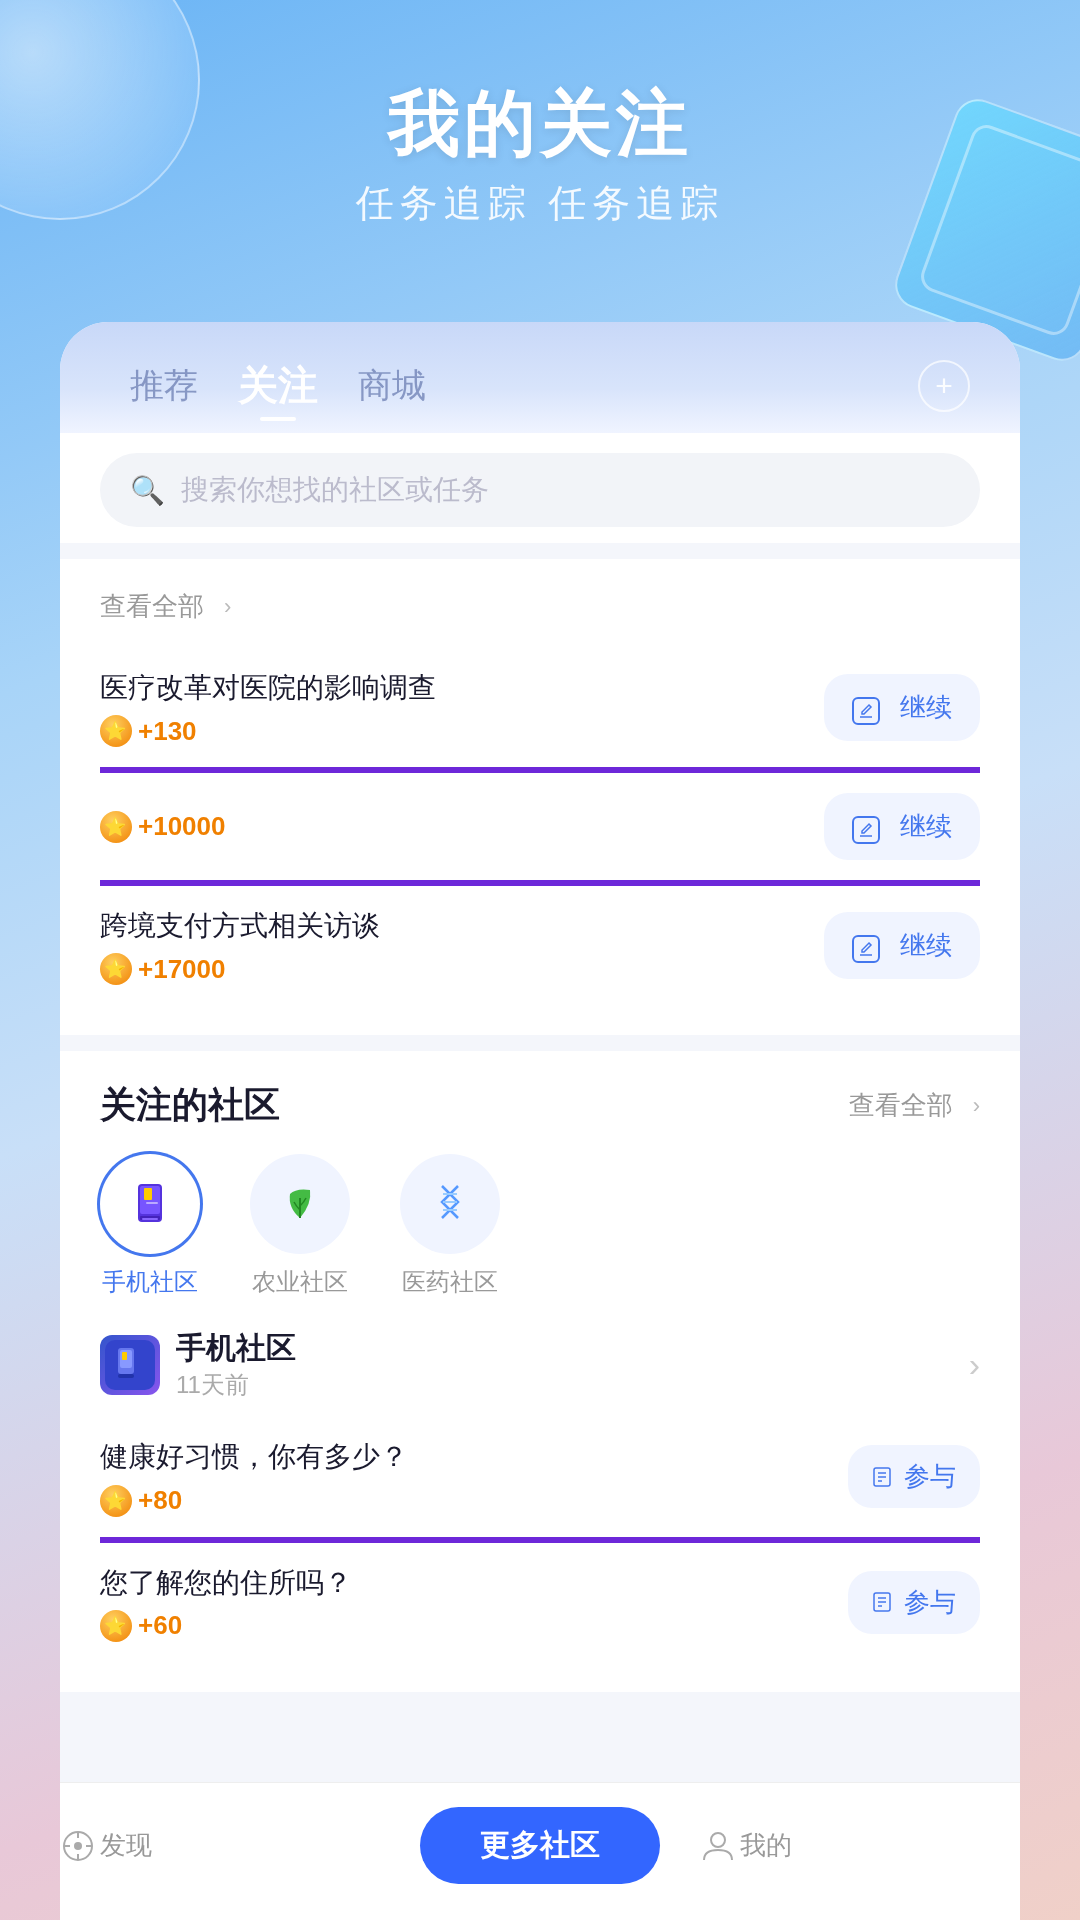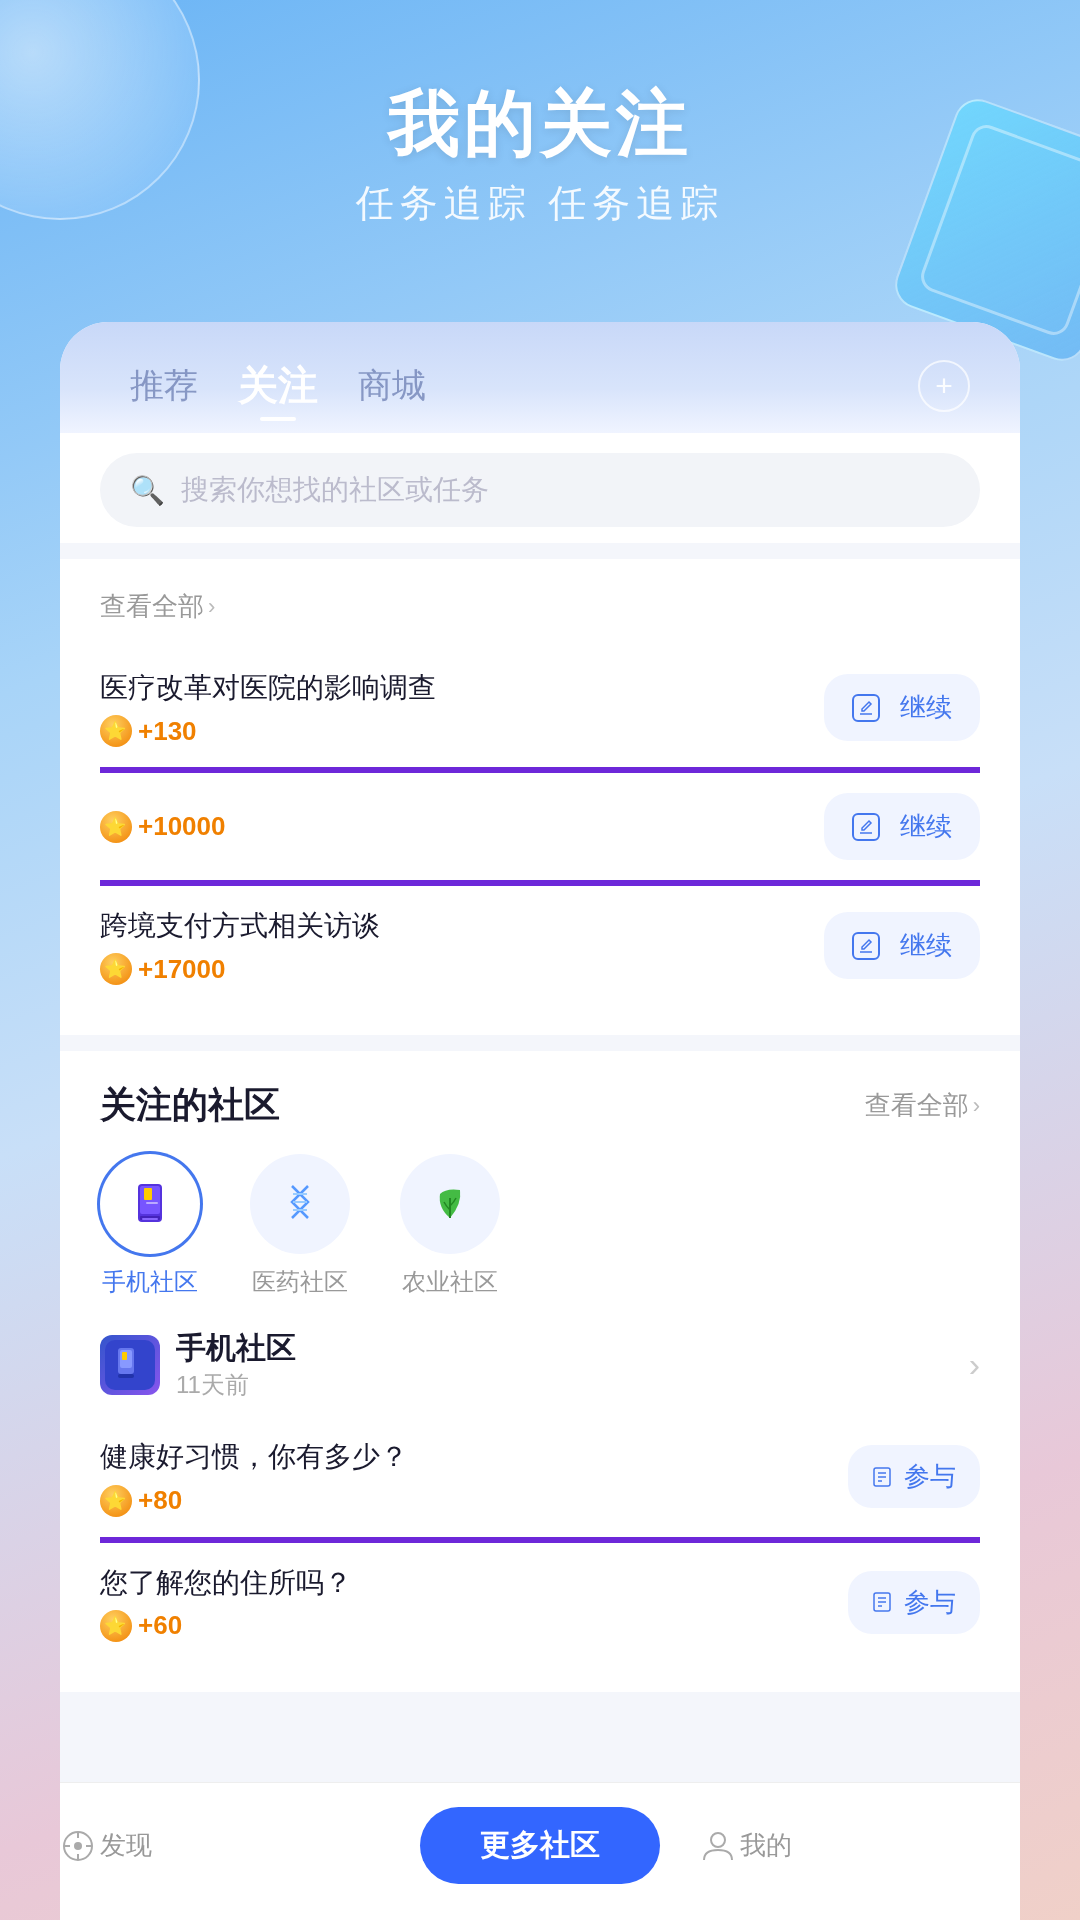--- a/index.html
+++ b/index.html
@@ -177,21 +177,21 @@
       font-size: 36px;
       font-weight: 700;
       color: #1a1a2e;
     }
     .section-view-all {
       display: flex;
       align-items: center;
       font-size: 26px;
       color: #999;
       cursor: pointer;
-      gap: 4px;
+      gap: 20px;
     }
     .chevron-right {
       font-size: 22px;
       color: #bbb;
     }
 
     
     .task-item {
       display: flex;
       align-items: center;
@@ -223,21 +223,21 @@
       font-size: 18px;
       flex-shrink: 0;
     }
     .reward-text {
       font-size: 26px;
       color: #f08000;
       font-weight: 600;
     }
     .continue-btn {
       display: flex;
-      align-items: center;
+      align-items: flex-end;
       gap: 20px;
       background: #f0f4ff;
       border: none;
       border-radius: 24px;
       padding: 16px 28px;
       font-size: 26px;
       color: #4477ee;
       cursor: pointer;
       white-space: nowrap;
       flex-shrink: 0;
@@ -487,40 +487,40 @@
               <rect x="20" y="10" width="8" height="12" rx="1" fill="#ffcc00"></rect>
               <rect x="22" y="24" width="12" height="2" rx="1" fill="#bbaaff"></rect>
             </svg>
           </div>
           <span class="community-icon-label active">手机社区</span>
         </div>
 
         <div class="community-icon-item">
           <div class="community-icon-circle">
             <svg width="52" height="52" viewBox="0 0 52 52">
+              <path d="M26 40 Q14 30 16 16 Q22 10 36 12 Q38 26 26 40Z" fill="#44bb44"></path>
+              <path d="M26 40 L26 20" stroke="#228822" stroke-width="2"></path>
+              <path d="M26 32 Q22 28 20 24" stroke="#228822" stroke-width="1.5" fill="none"></path>
+              <path d="M26 28 Q30 24 32 20" stroke="#228822" stroke-width="1.5" fill="none"></path>
+            </svg>
+          </div>
+          <span class="community-icon-label">农业社区</span>
+        </div>
+
+        <div class="community-icon-item">
+          <div class="community-icon-circle">
+            <svg width="52" height="52" viewBox="0 0 52 52">
               <path d="M18 8 Q26 16 34 24 Q26 32 18 40" stroke="#5599ff" stroke-width="2.5" fill="none"></path>
               <path d="M34 8 Q26 16 18 24 Q26 32 34 40" stroke="#5599ff" stroke-width="2.5" fill="none"></path>
               <line x1="19" y1="16" x2="33" y2="16" stroke="#99ccff" stroke-width="2"></line>
               <line x1="19" y1="24" x2="33" y2="24" stroke="#99ccff" stroke-width="2"></line>
               <line x1="19" y1="32" x2="33" y2="32" stroke="#99ccff" stroke-width="2"></line>
             </svg>
           </div>
           <span class="community-icon-label">医药社区</span>
-        </div>
-
-        <div class="community-icon-item">
-          <div class="community-icon-circle">
-            <svg width="52" height="52" viewBox="0 0 52 52">
-              <path d="M26 40 Q14 30 16 16 Q22 10 36 12 Q38 26 26 40Z" fill="#44bb44"></path>
-              <path d="M26 40 L26 20" stroke="#228822" stroke-width="2"></path>
-              <path d="M26 32 Q22 28 20 24" stroke="#228822" stroke-width="1.5" fill="none"></path>
-              <path d="M26 28 Q30 24 32 20" stroke="#228822" stroke-width="1.5" fill="none"></path>
-            </svg>
-          </div>
-          <span class="community-icon-label">农业社区</span>
         </div>
       </div>
 
       <div class="community-header-row">
         <div class="community-name-row">
           <div class="community-avatar">
             <div class="community-avatar-inner">
               <svg width="50" height="50" viewBox="0 0 50 50">
                 <rect width="50" height="50" rx="10" fill="#3344cc"></rect>
                 <rect x="13" y="8" width="16" height="26" rx="3" fill="#6677ee"></rect>

